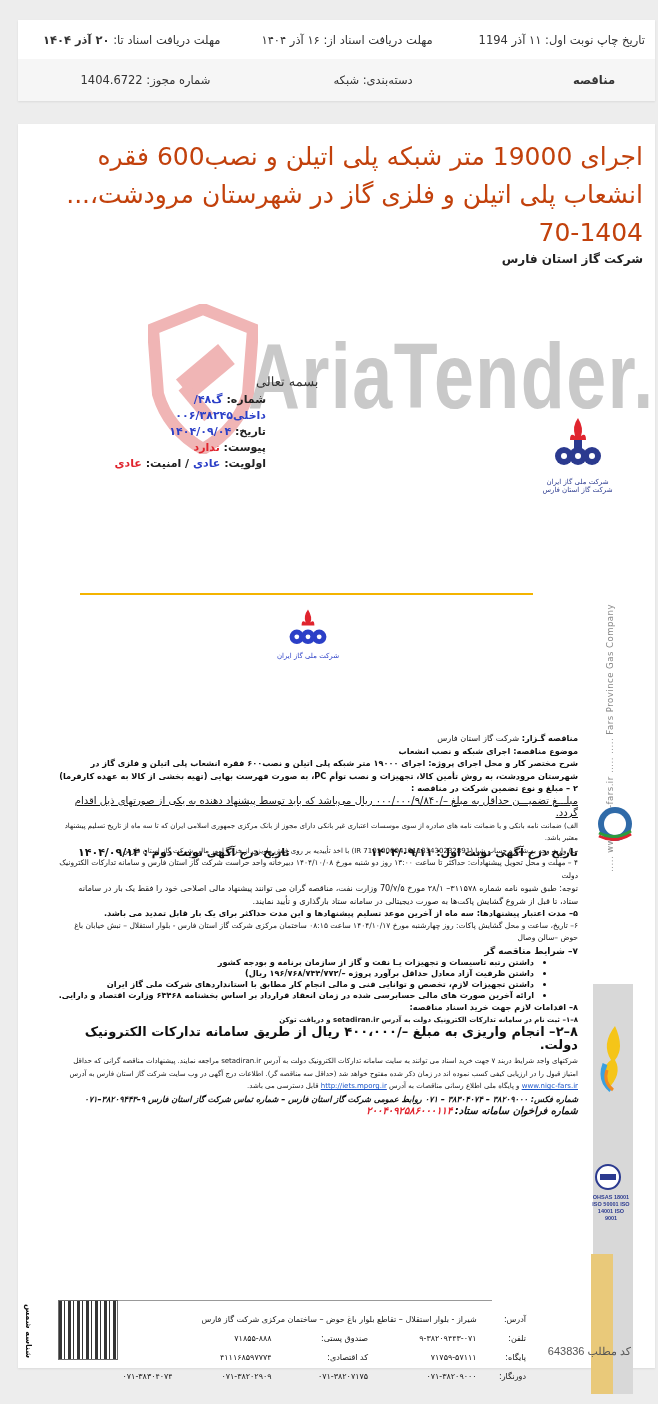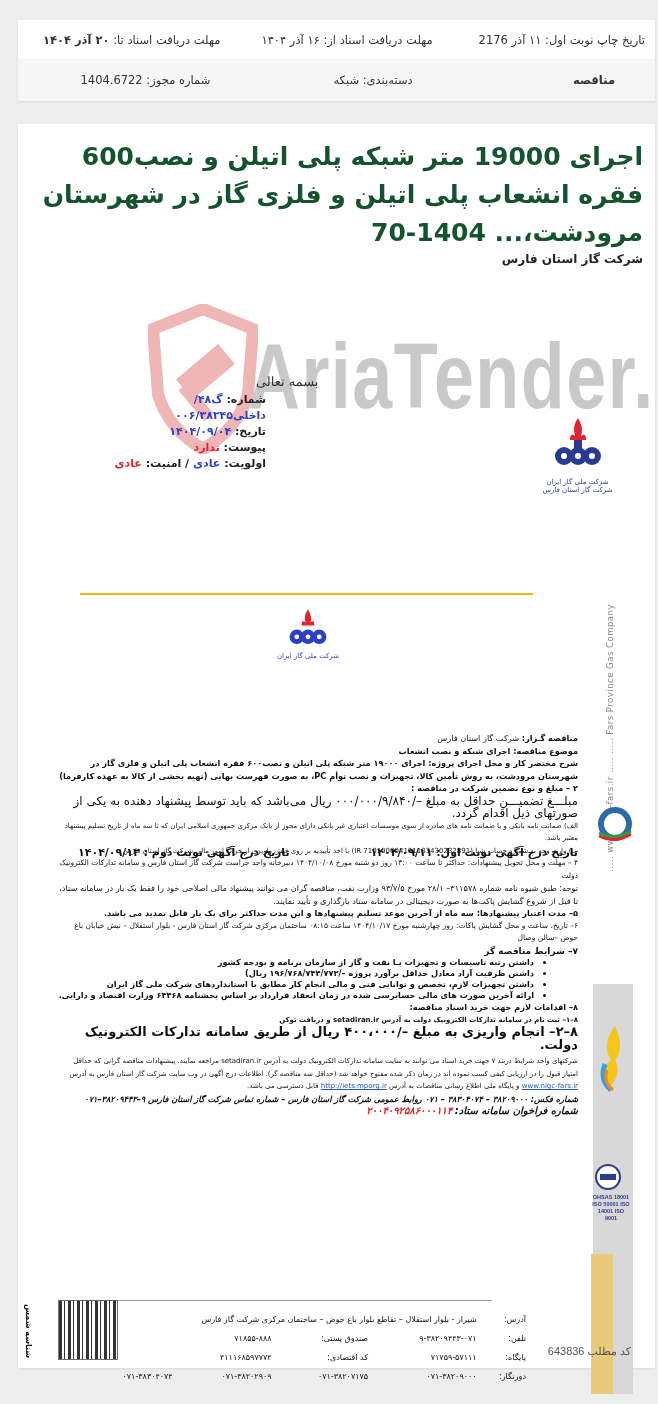--- a/index.html
+++ b/index.html
@@ -3,21 +3,21 @@
 <meta charset="utf-8">
 <style>
   html,body{margin:0;padding:0;}
   body{width:658px;height:1404px;background:#ededed;font-family:"DejaVu Sans",sans-serif;direction:rtl;position:relative;overflow:hidden;}
   .meta-card{position:absolute;left:18px;top:20px;width:637px;height:81px;background:#fff;box-shadow:0 1px 2px rgba(0,0,0,.08);}
   .meta-row{display:flex;height:39px;align-items:center;font-size:11.5px;color:#333;}
   .meta-row.alt{background:#f6f6f6;height:42px;}
   .meta-cell{flex:1;padding-right:10px;white-space:nowrap;}
   .meta-cell b{font-weight:bold;}
   .main-card{position:absolute;left:18px;top:124px;width:637px;height:1244px;background:#fff;box-shadow:0 1px 2px rgba(0,0,0,.08);}
-  .title{position:absolute;right:12px;top:14px;width:610px;font-size:25px;line-height:38px;font-weight:bold;color:#14532d;text-align:right;font-family:"DejaVu Sans",sans-serif;letter-spacing:-0.5px;}
+  .title{position:absolute;right:12px;top:14px;width:610px;font-size:25px;line-height:38px;font-weight:normal;color:#c2410c;text-align:right;font-family:"DejaVu Sans",sans-serif;letter-spacing:-0.5px;}
   .company{position:absolute;right:12px;top:128px;font-size:12px;font-weight:bold;color:#222;}
   .doc{position:absolute;left:0;top:160px;width:637px;height:1080px;}
   .watermark{position:absolute;left:130px;top:30px;width:510px;height:130px;pointer-events:none;}
   .wm-text{position:absolute;left:100px;top:10px;font-family:"Liberation Sans",sans-serif;font-size:92px;color:#c9c9c9;letter-spacing:2px;transform:scaleX(.78);transform-origin:left top;font-weight:bold;white-space:nowrap;}
   .small{font-size:8px;color:#222;}
   .hdr-info{position:absolute;left:88px;top:108px;text-align:right;font-size:11px;line-height:16px;font-weight:bold;color:#222;width:160px;}
   .blue{color:#2b3fc7;} .red{color:#e0242e;}
   .basmala{position:absolute;left:238px;top:90px;font-size:13px;color:#333;font-family:"DejaVu Serif",serif;}
   .nigc-top{position:absolute;right:40px;top:130px;width:75px;text-align:center;}
   .ybar{position:absolute;left:62px;top:309px;width:453px;height:2px;background:#f4b400;}
@@ -45,21 +45,21 @@
   .qr-label{position:absolute;left:6px;top:1020px;font-size:8px;font-weight:bold;color:#111;writing-mode:vertical-rl;}
   .code{position:absolute;right:24px;bottom:10px;font-size:11px;color:#555;font-family:"Liberation Sans",sans-serif;}
 </style>
 </head>
 <body>
 
 <div class="meta-card">
   <div class="meta-row">
     <div class="meta-cell">
       <span>تاریخ چاپ نوبت اول:</span>
-      <span>۱۱ آذر 2176</span>
+      <span>۱۱ آذر 1194</span>
     </div>
     <div class="meta-cell">
       <span>مهلت دریافت اسناد از:</span>
       <span>۱۶ آذر ۱۴۰۴</span>
     </div>
     <div class="meta-cell">
       <span>مهلت دریافت اسناد تا:</span>
       <b>۲۰ آذر ۱۴۰۴</b>
     </div>
   </div>
@@ -131,25 +131,25 @@
       </svg>
       <div class="small" style="font-size:7px;color:#2b3fc7;">شرکت ملی گاز ایران</div>
     </div>
 
 
     <div class="body-text">
       <p><span class="b">مناقصه گـزار:</span> <span>شرکت گاز استان فارس</span></p>
       <p class="b"><span>موضوع مناقصه:</span> <span>اجرای شبکه و نصب انشعاب</span></p>
       <p class="b">شرح مختصر کار و محل اجرای پروژه: اجرای ۱۹۰۰۰ متر شبکه پلی اتیلن و نصب۶۰۰ فقره انشعاب پلی اتیلن و فلزی گاز در شهرستان مرودشت، به روش تأمین کالا، تجهیزات و نصب توأم PC، به صورت فهرست بهایی (تهیه بخشی از کالا به عهده کارفرما)</p>
       <p class="b">۲ – مبلغ و نوع تضمین شرکت در مناقصه :</p>
-      <p style="font-size:12px;">مبلـــغ تضمیـــن حداقل به مبلغ –/۰۰۰/۰۰۰/۹/۸۴۰ ریال می‌باشد که باید توسط پیشنهاد دهنده به یکی از صورتهای ذیل اقدام گردد.</p>
+      <p style="font-size:10px;text-decoration:underline;">مبلـــغ تضمیـــن حداقل به مبلغ –/۰۰۰/۰۰۰/۹/۸۴۰ ریال می‌باشد که باید توسط پیشنهاد دهنده به یکی از صورتهای ذیل اقدام گردد.</p>
       <p style="font-size:7px;">الف) ضمانت نامه بانکی و یا ضمانت نامه های صادره از سوی موسسات اعتباری غیر بانکی دارای مجوز از بانک مرکزی جمهوری اسلامی ایران که تا سه ماه از تاریخ تسلیم پیشنهاد معتبر باشد.</p>
       <p style="font-size:7px;">ب) واریز وجه به شماره حساب شبا (IR 710100004101133430232891) با اخذ تأییدیه بر روی فیش واریزی از خزانه امور مالی شرکت گاز استان فارس</p>
       <p style="font-size:7.5px;">۴ – مهلت و محل تحویل پیشنهادات: حداکثر تا ساعت ۱۳:۰۰ روز دو شنبه مورخ ۱۴۰۴/۱۰/۰۸ دبیرخانه واحد حراست شرکت گاز استان فارس و سامانه تدارکات الکترونیک دولت</p>
-      <p>توجه: طبق شیوه نامه شماره ۳۱۱۵۷۸– ۲۸/۱ مورخ ۹۳/۷/۵ وزارت نفت، مناقصه گران می توانند پیشنهاد مالی اصلاحی خود را فقط یک بار در سامانه ستاد، تا قبل از شروع گشایش پاکت‌ها به صورت دیجیتالی در سامانه ستاد بارگذاری و تأیید نمایند.</p>
+      <p>توجه: طبق شیوه نامه شماره ۳۱۱۵۷۸– ۲۸/۱ مورخ 70/۷/۵ وزارت نفت، مناقصه گران می توانند پیشنهاد مالی اصلاحی خود را فقط یک بار در سامانه ستاد، تا قبل از شروع گشایش پاکت‌ها به صورت دیجیتالی در سامانه ستاد بارگذاری و تأیید نمایند.</p>
       <p class="b">۵– مدت اعتبار پیشنهادها: سه ماه از آخرین موعد تسلیم پیشنهادها و این مدت حداکثر برای یک بار قابل تمدید می باشد.</p>
       <p style="font-size:7.5px;">۶– تاریخ، ساعت و محل گشایش پاکات: روز چهارشنبه مورخ ۱۴۰۴/۱۰/۱۷ ساعت ۰۸:۱۵ ساختمان مرکزی شرکت گاز استان فارس - بلوار استقلال – نبش خیابان باغ حوض –سالن وصال</p>
       <p class="b" style="font-size:9px;">۷– شرایط مناقصه گر</p>
       <ul class="cond">
         <li>داشتن رتبه تاسیسات و تجهیزات یـا نفت و گاز از سازمان برنامه و بودجه کشور</li>
         <li>داشتن ظرفیت آزاد معادل حداقل برآورد پروژه –/۱۹۶/۷۶۸/۷۳۴/۷۷۲ ریال)</li>
         <li>داشتن تجهیزات لازم، تخصص و توانایی فنی و مالی انجام کار مطابق با استانداردهای شرکت ملی گاز ایران</li>
         <li>ارائه آخرین صورت های مالی حسابرسی شده در زمان انعقاد قرارداد بر اساس بخشنامه ۶۳۴۶۸ وزارت اقتصاد و دارایی.</li>
       </ul>
       <p class="b">۸– اقدامات لازم جهت خرید اسناد مناقصه:</p>

